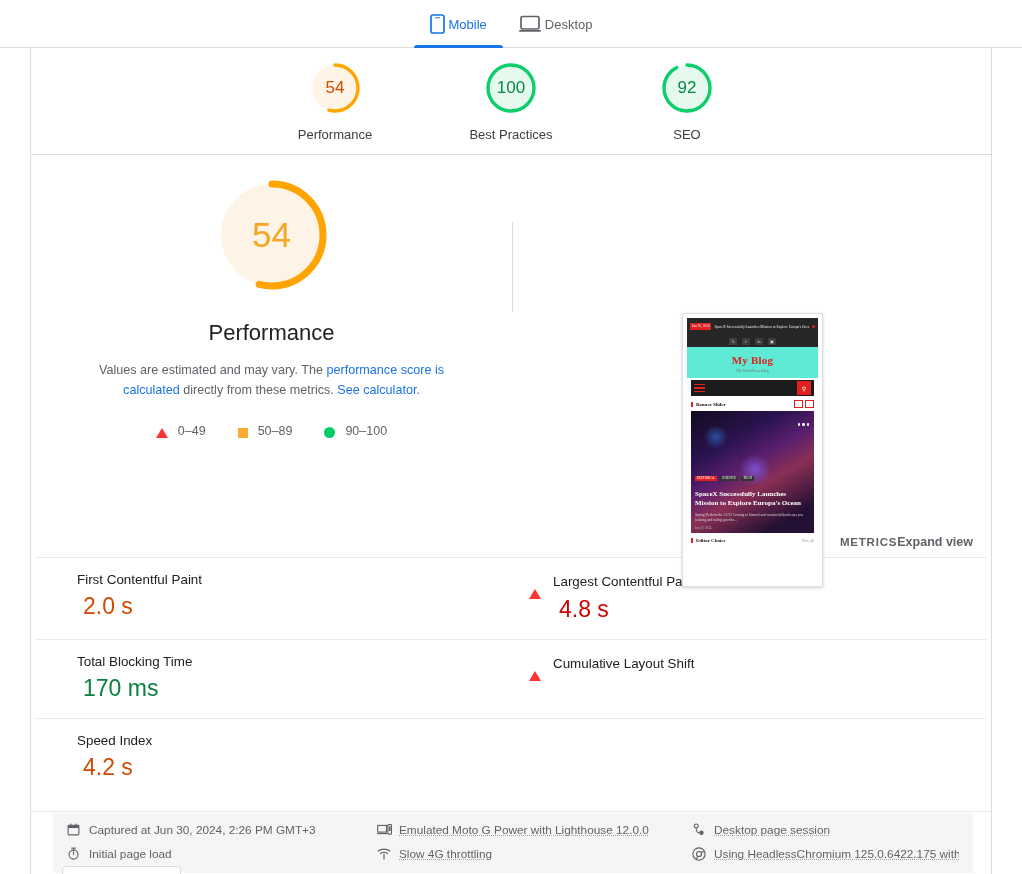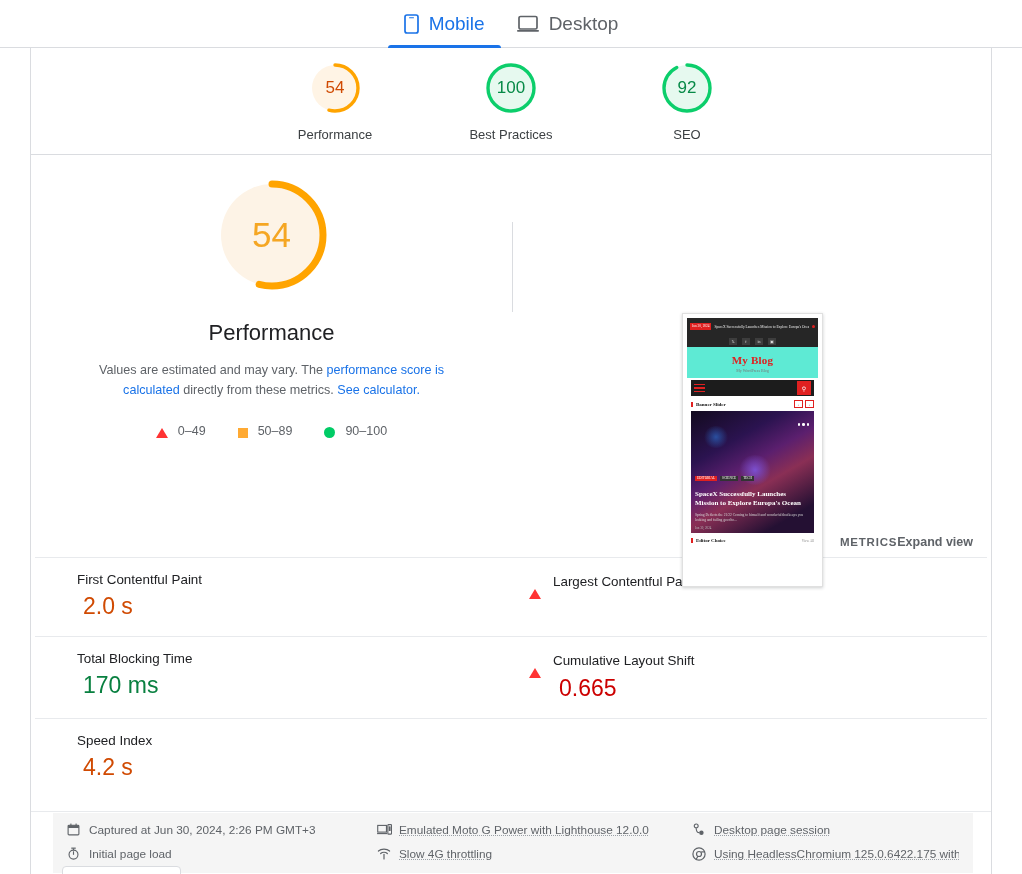--- a/index.html
+++ b/index.html
@@ -13,26 +13,26 @@
     position: relative;
   }
 
   
   .tabs-bar {
     position: absolute; top: 0; left: 0; width: 1022px; height: 48px;
     border-bottom: 1px solid #dadce0;
     display: flex; align-items: stretch; justify-content: center;
   }
   .tab {
-    display: flex; align-items: center; gap: 10px;
+    display: flex; align-items: center; gap: 4px;
     padding: 0 16px 0 16px;
     height: 48px;
     cursor: pointer;
     position: relative;
-    font-size: 19px;
+    font-size: 13px;
     color: #5f6368;
   }
   .tab.active { color: #1a73e8; }
   .tab.active::after {
     content: ""; position: absolute; left: 0; right: 0; bottom: 0;
     height: 3px; background: #1a73e8; border-radius: 3px 3px 0 0;
   }
   .tab svg { display: block; }
 
   
@@ -396,36 +396,36 @@
         <span class="metric-name">First Contentful Paint</span>
       </div>
       <div class="metric-val" style="color:#d04a02">2.0 s</div>
     </div>
 
     <div class="metric">
       <div class="metric-head">
         <span class="m-spacer"><span class="m-tri"></span></span>
         <span class="metric-name">Largest Contentful Paint</span>
       </div>
+      <div class="metric-val" style="color:#cc0000">4.8 s</div>
     </div>
 
     <div class="metric left">
       <div class="metric-head">
         <span class="m-spacer"><span class="m-cir"></span></span>
         <span class="metric-name">Total Blocking Time</span>
       </div>
       <div class="metric-val" style="color:#098040">170 ms</div>
     </div>
 
     <div class="metric">
       <div class="metric-head">
         <span class="m-spacer"><span class="m-tri"></span></span>
         <span class="metric-name">Cumulative Layout Shift</span>
       </div>
-      <div class="metric-val" style="color:#cc0000">0.665</div>
     </div>
 
     <div class="metric left">
       <div class="metric-head">
         <span class="m-spacer"><span class="m-sq"></span></span>
         <span class="metric-name">Speed Index</span>
       </div>
       <div class="metric-val" style="color:#d04a02">4.2 s</div>
     </div>
 

